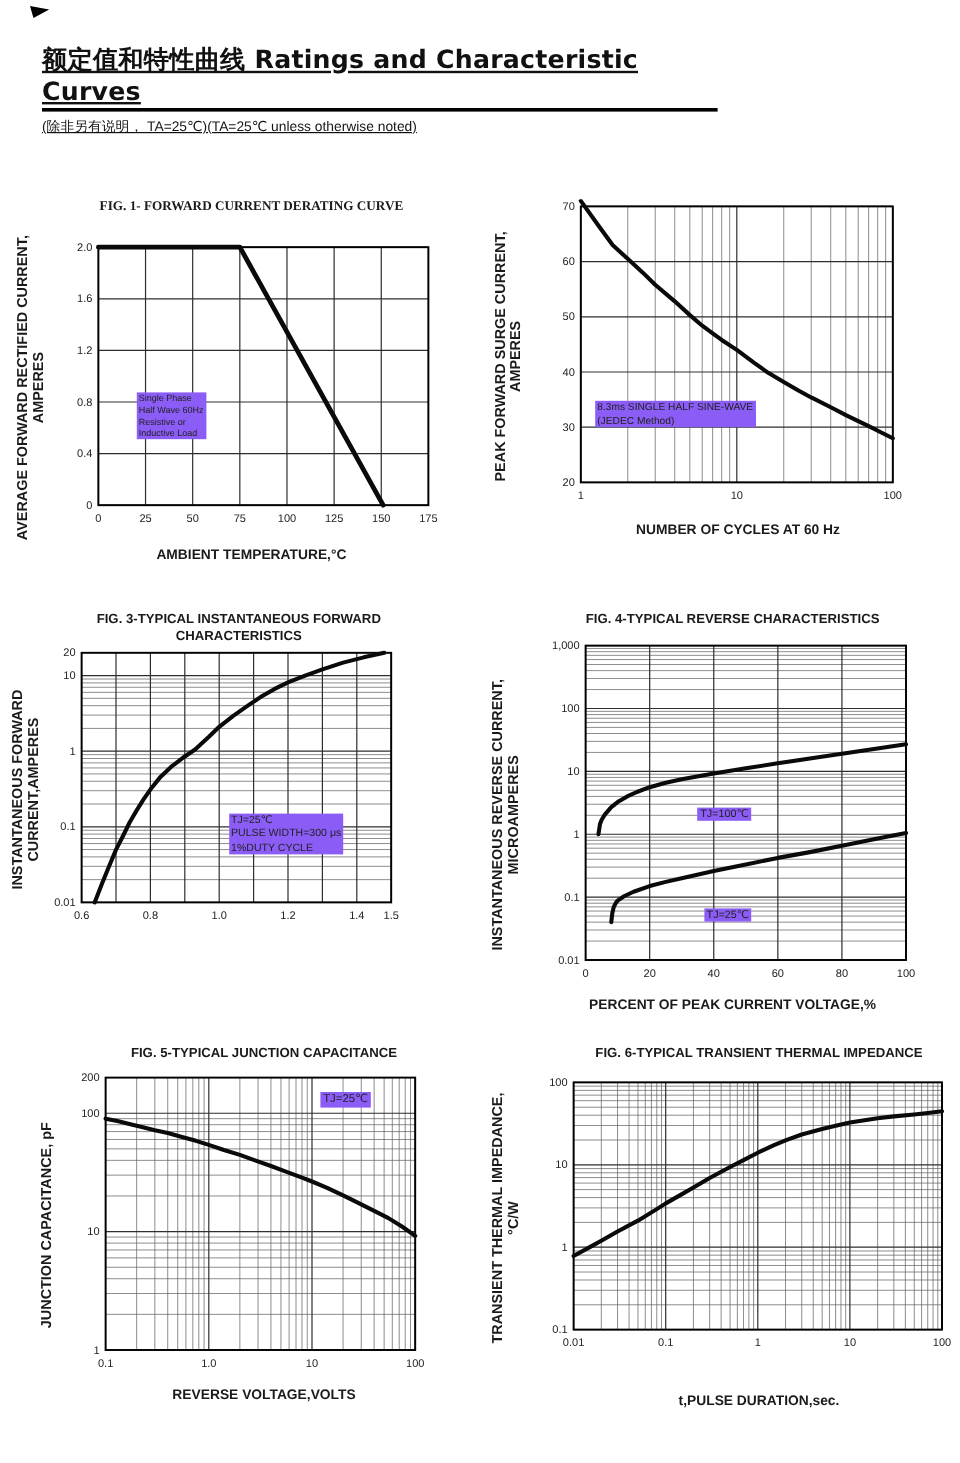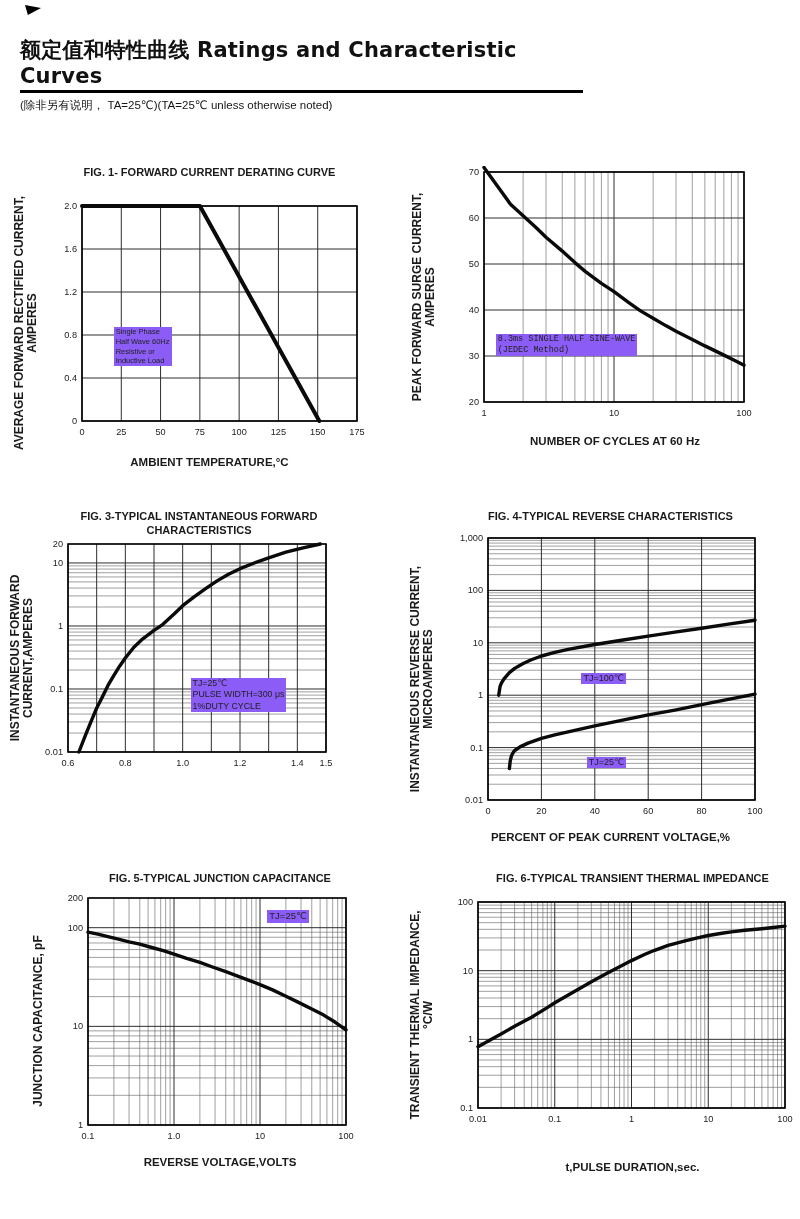--- a/index.html
+++ b/index.html
@@ -5,21 +5,21 @@
   html,body{margin:0;padding:0;}
   body{
     width:800px;height:1219px;background:#ffffff;position:relative;
     font-family:"Liberation Sans","DejaVu Sans",sans-serif;color:#111;
     overflow:hidden;
   }
   .corner-mark{
     position:absolute;left:25px;top:5px;width:16px;height:10px;background:#000;
     clip-path:polygon(0 0,100% 30%,18% 100%);
   }
-  .header{position:absolute;left:20px;top:36px;}
+  .header{position:absolute;left:35px;top:36px;text-decoration:underline;}
   .header-title{
     font-size:21px;font-weight:bold;letter-spacing:.2px;
     border-bottom:3px solid #000;padding-bottom:2px;width:563px;
     font-family:"DejaVu Sans","Liberation Sans",sans-serif;
   }
   .header-subtitle{font-size:11.5px;margin-top:5px;color:#151515;}
   .fig{position:absolute;}
   .fig-title{
     font-weight:bold;font-size:11px;text-align:center;white-space:pre-line;
     line-height:1.25;color:#1a1a1a;
@@ -47,21 +47,21 @@
 <body>
 
 <div class="corner-mark"></div>
 
 <div class="header">
   <div class="header-title">额定值和特性曲线 Ratings and Characteristic Curves</div>
   <div class="header-subtitle">(除非另有说明， TA=25℃)(TA=25℃  unless otherwise noted)</div>
 </div>
 
 <div class="fig" style="left: 8px; top: 166px; width: 367px;">
-  <div class="fig-title" style="margin-bottom: 20px; margin-left: 36px;">FIG. 1- FORWARD CURRENT DERATING CURVE</div>
+  <div class="fig-title" style="margin-bottom: 20px; margin-left: 36px; font-family: Liberation Serif, serif;">FIG. 1- FORWARD CURRENT DERATING CURVE</div>
   <div class="fig-row">
     <div class="ylab" style="width: 36px; height: 247px;">
       <div class="ylab-inner">AVERAGE FORWARD RECTIFIED CURRENT,
 AMPERES</div>
     </div>
     <div class="plot-wrap"><svg width="331" height="247">
           <line x1="38" x2="38" y1="6" y2="221" stroke="#2e2e2e" stroke-width="1"></line>
           <line x1="77.28571428571428" x2="77.28571428571428" y1="6" y2="221" stroke="#2e2e2e" stroke-width="1"></line>
           <line x1="116.57142857142857" x2="116.57142857142857" y1="6" y2="221" stroke="#2e2e2e" stroke-width="1"></line>
           <line x1="155.85714285714283" x2="155.85714285714283" y1="6" y2="221" stroke="#2e2e2e" stroke-width="1"></line>
@@ -135,21 +135,21 @@
           <text x="40" y="250" text-anchor="middle" font-size="9.2">1</text>
           <text x="170" y="250" text-anchor="middle" font-size="9.2">10</text>
           <text x="300" y="250" text-anchor="middle" font-size="9.2">100</text>
           <text x="35" y="239" text-anchor="end" font-size="9.2">20</text>
           <text x="35" y="193" text-anchor="end" font-size="9.2">30</text>
           <text x="35" y="147" text-anchor="end" font-size="9.2">40</text>
           <text x="35" y="101" text-anchor="end" font-size="9.2">50</text>
           <text x="35" y="54.99999999999999" text-anchor="end" font-size="9.2">60</text>
           <text x="35" y="9" text-anchor="end" font-size="9.2">70</text>
           <polyline points="40.0,1.4 54.8,22.1 66.5,38.2 79.1,49.7 91.7,61.2 102.0,71.3 118.3,85.1 130.9,96.6 141.2,105.4 149.9,111.8 157.4,117.3 170.0,125.6 184.8,136.6 196.5,144.9 209.1,152.3 221.7,159.6 232.0,165.2 248.3,173.4 260.9,179.9 271.2,184.9 279.9,189.1 290.8,194.6 300.0,199.2" fill="none" stroke="#0a0a0a" stroke-width="3.4" stroke-linejoin="round" stroke-linecap="round"></polyline>
-        </svg><div class="anno" style="left: 51.7px; top: 168.15px; font-size: 8.5px; font-family: Liberation Mono, monospace;">8.3ms SINGLE HALF SINE-WAVE
+        </svg><div class="anno" style="left: 51.7px; top: 168.15px; font-size: 8.5px;">8.3ms SINGLE HALF SINE-WAVE
 (JEDEC Method)</div></div>
   </div>
   <div class="fig-xlabel" style="margin-top: 2px; margin-left: 40px;">NUMBER OF CYCLES AT 60 Hz</div>
 </div>
 
 <div class="fig" style="left: 8px; top: 510px; width: 354px;">
   <div class="fig-title" style="margin-bottom: 0px; margin-left: 28px;">FIG. 3-TYPICAL INSTANTANEOUS FORWARD
 CHARACTERISTICS</div>
   <div class="fig-row">
     <div class="ylab" style="width: 28px; height: 240px;">

